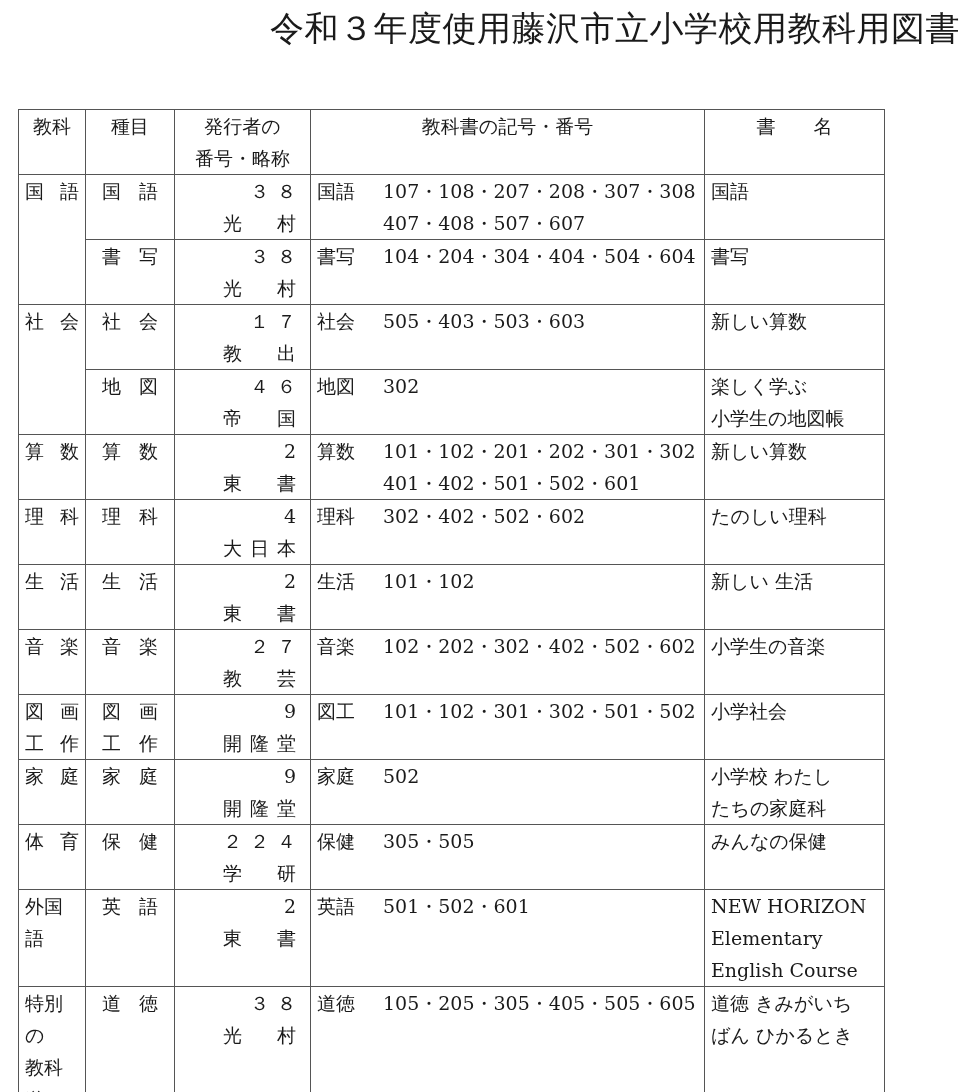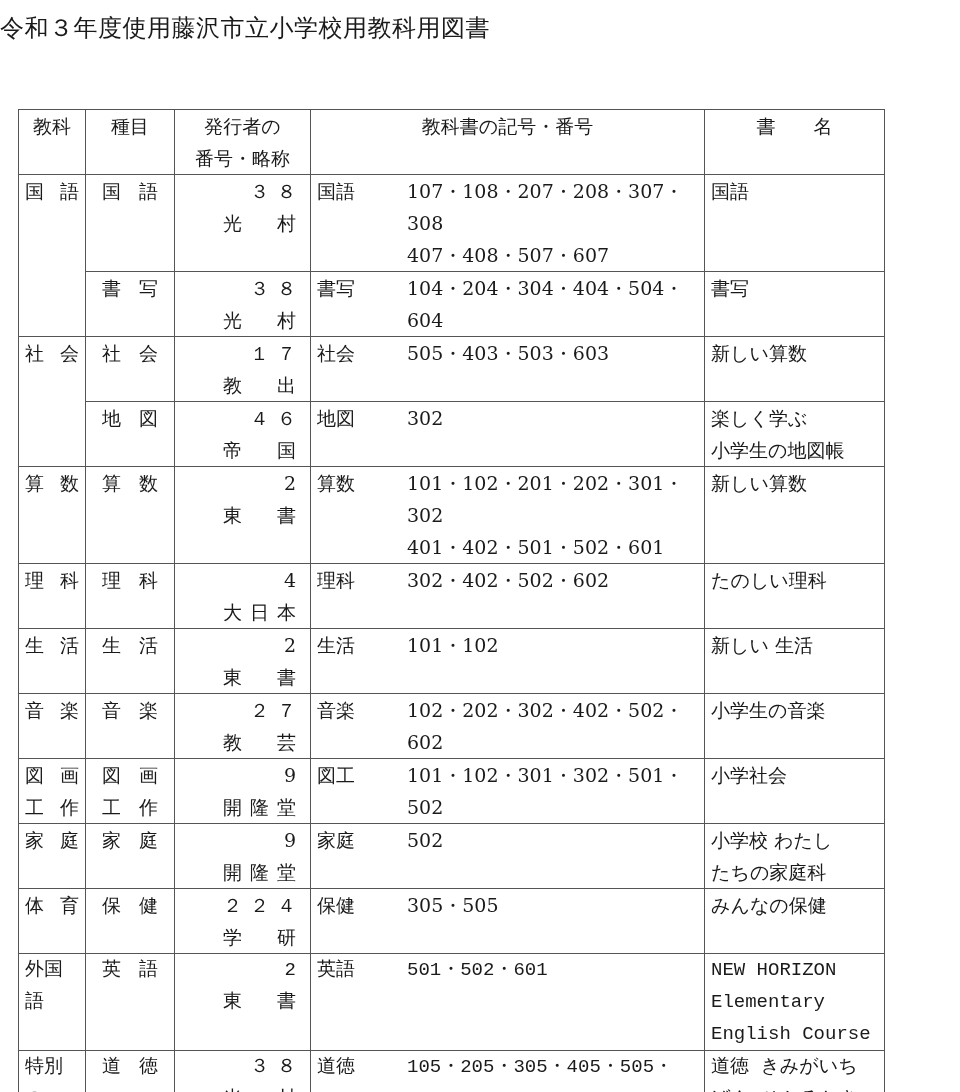--- a/index.html
+++ b/index.html
@@ -1,34 +1,34 @@
 <!DOCTYPE html>
 <html><head>
 <meta charset="utf-8">
 <style>
   html, body { margin:0; padding:0; background:#ffffff; }
   body { width:960px; height:1092px; position:relative; overflow:hidden;
          font-family:"DejaVu Serif","Liberation Serif",serif; color:#1a1a1a; }
-  .title { position:absolute; top:10px; left:0; width:960px; text-align:left;
-           font-size:24px; letter-spacing:0.5px; line-height:36px; }
+  .title { position:absolute; top:10px; left:0; width:960px; text-align:right;
+           font-size:34px; letter-spacing:0.5px; line-height:36px; }
   table.tb { position:absolute; left:18px; top:109px; width:742px;
              border-collapse:collapse; table-layout:fixed; }
   table.tb td, table.tb th { border:1.5px solid #555; vertical-align:top;
              font-size:19px; line-height:32px; padding:0 6px; font-weight:normal; }
   th { text-align:center; }
   .c1 { width:67px; } .c2 { width:89px; } .c3 { width:136px; } .c4 { width:394px; } .c5 { width:180px; }
   tr.h th { height:63px; padding-top:0; }
   tr.r2 td { height:63px; }
-  tr.r3 td { height:95px;font-family:Liberation Mono, monospace; }
+  tr.r3 td { height:95px; }
   .spread { display:flex; justify-content:space-between; padding-right:0; }
   .spread2 { display:flex; justify-content:space-between; padding:0 10px; }
   .center { text-align:right; }
   .codes { display:flex; }
   .codes .sub { width:66px; flex:none; }
-  .codes .nums { flex:1; white-space:pre-line;margin-left:24px; }
+  .codes .nums { flex:1; white-space:pre-line; }
   .name { white-space:pre-line; }
   .multi { white-space:pre-line; }
   .pub-num { letter-spacing:8px; }
   .pub-abbr { letter-spacing:8px; }
 </style>
 </head>
 <body>
 
 <div class="title">令和３年度使用藤沢市立小学校用教科用図書</div>
 

